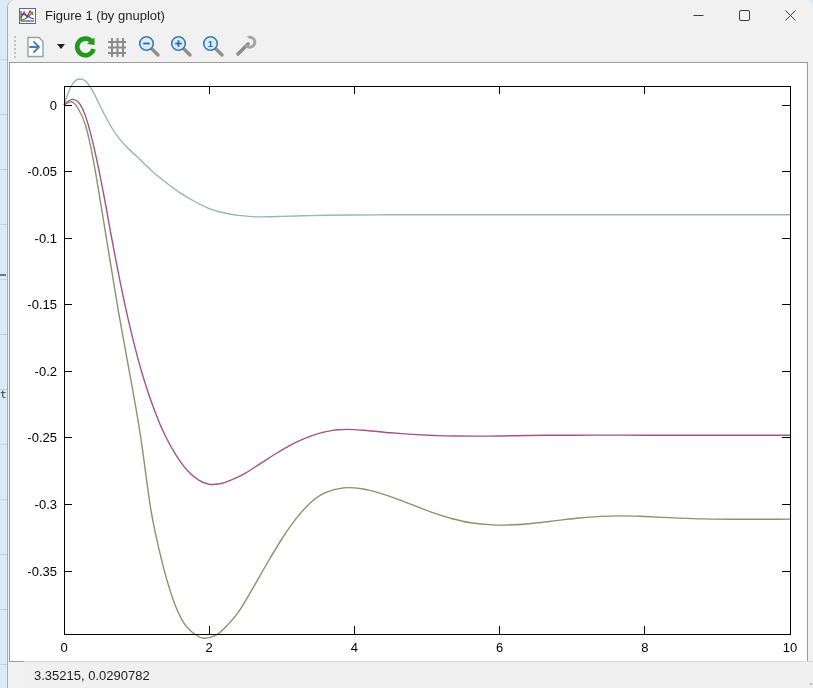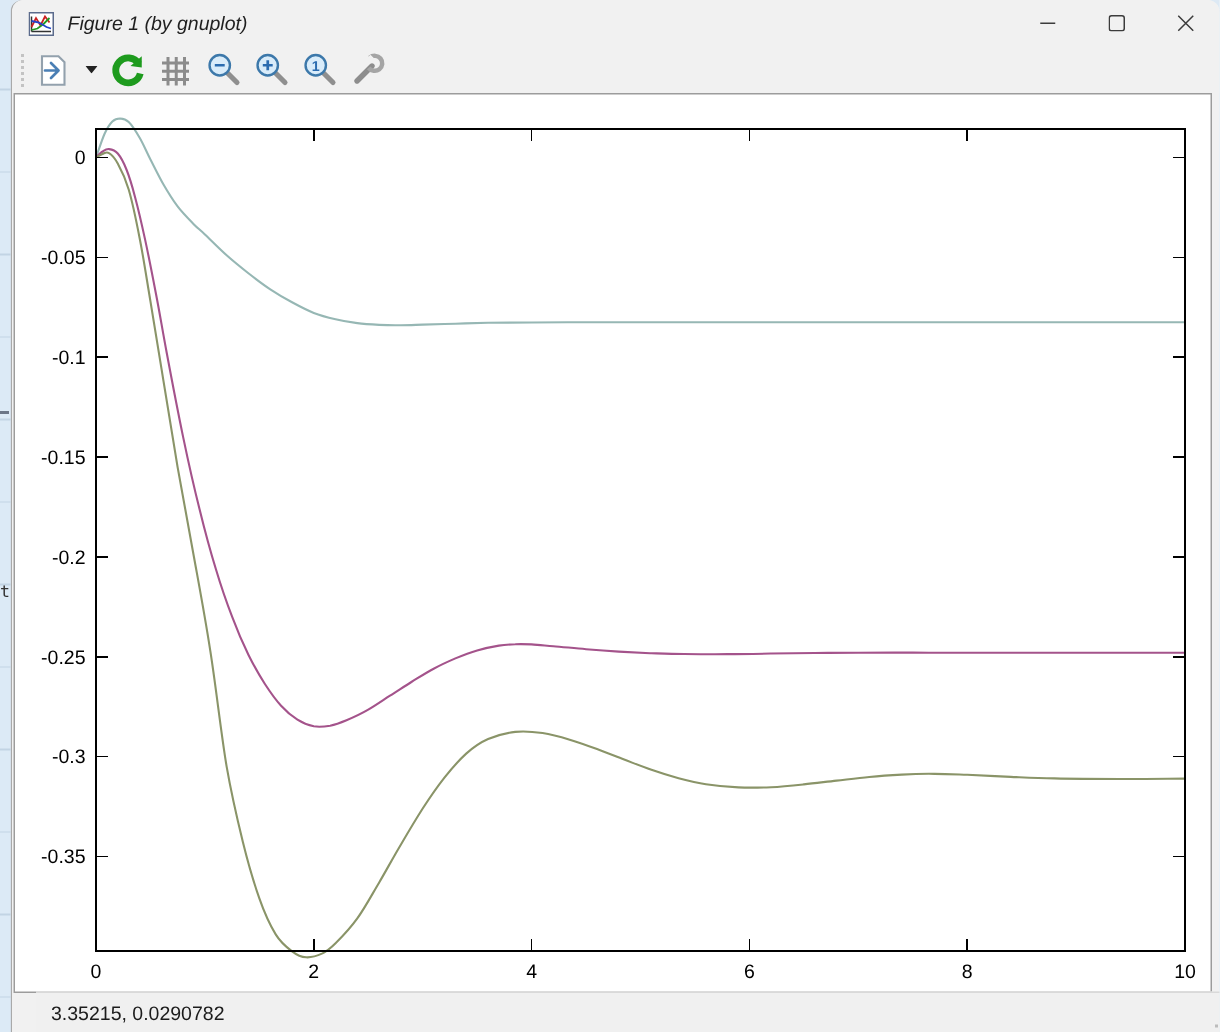--- a/index.html
+++ b/index.html
@@ -16,21 +16,21 @@
   .bg-dash{position:absolute;left:0;top:274px;width:6px;height:2px;background:#6b7687;}
 
   
   .window{position:absolute;left:7px;top:0;width:806px;height:688px;
     background:#f1f1f1;border-left:1px solid #a9a9a9;box-sizing:border-box;
     border-top-left-radius:8px;border-top-right-radius:8px;}
   .titlebar{position:relative;height:31px;display:flex;align-items:center;
     border-top-left-radius:8px;border-top-right-radius:8px;background:#f1f1f1;}
   .app-icon{width:17px;height:16px;margin-left:11px;flex:0 0 auto;}
   .title{margin-left:9px;font-size:13px;color:#1f1f1f;flex:1 1 auto;
-    white-space:nowrap;overflow:hidden;font-style:italic;}
+    white-space:nowrap;overflow:hidden;}
   .win-btns{display:flex;height:31px;flex:0 0 auto;}
   .wbtn{width:46px;height:31px;display:flex;align-items:center;justify-content:center;}
   .wbtn svg{display:block;}
 
   
   .toolbar{height:31px;display:flex;align-items:center;background:#f1f1f1;}
   .grip{width:4px;height:22px;margin-left:6px;border-left:2px dotted #c3c3c3;}
   .tb{border:none;background:transparent;padding:0;margin:0 2px;width:28px;height:28px;
     display:flex;align-items:center;justify-content:center;cursor:default;}
   .tb.narrow{width:13px;}

